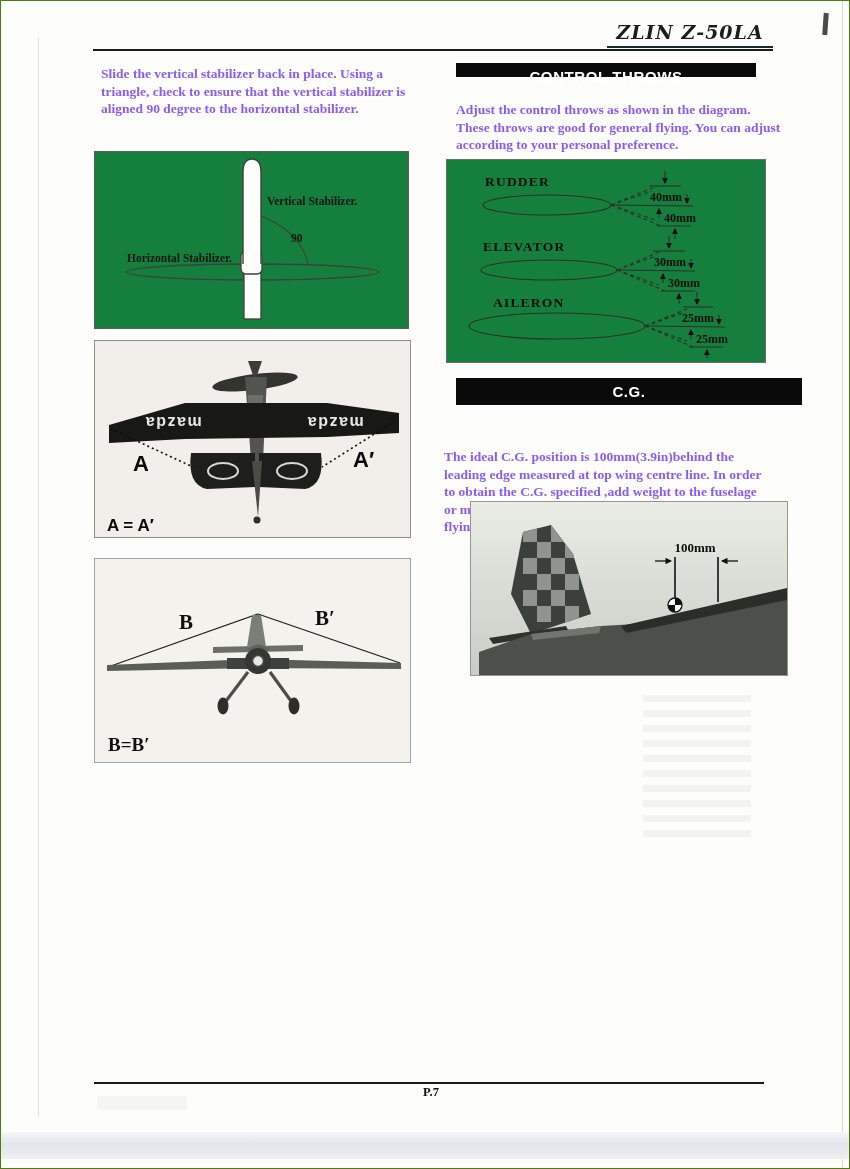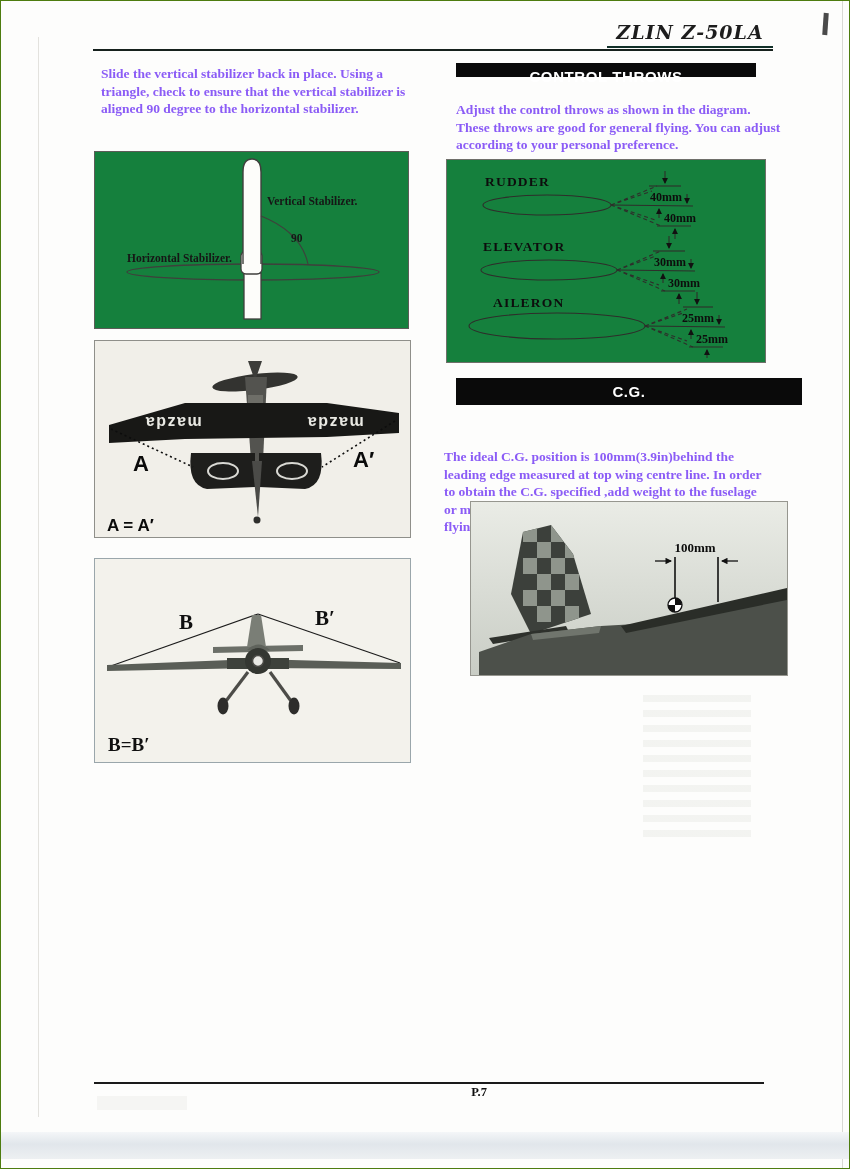--- a/index.html
+++ b/index.html
@@ -50,21 +50,21 @@
   .ct-val  { font:bold 12px "Liberation Serif", serif; fill:#0d0d0d; }
   .dim-val { font:bold 13px "Liberation Serif", serif; fill:#0d0d0d; }
   .letter-sans { font:bold 22px "Liberation Sans", sans-serif; fill:#0a0a0a; }
   .eq-sans     { font:bold 17px "Liberation Sans", sans-serif; fill:#0a0a0a; }
   .letter-serif{ font:bold 21px "Liberation Serif", serif; fill:#101010; }
   .eq-serif    { font:bold 19px "Liberation Serif", serif; fill:#101010; }
   .wingtext { font:bold 16px "Liberation Sans", sans-serif; fill:#e9e9e3; letter-spacing:1.5px; }
 
   
   .bottom-rule { left:93px; top:1081px; width:670px; height:2px; background:#1a1a1a; }
-  .footer-page { left:406px; top:1084px; width:80px; text-align:right; font:bold 12.5px "Liberation Serif", serif; }
+  .footer-page { left:390px; top:1084px; width:80px; text-align:center; font:bold 12.5px "Liberation Serif", serif; }
 
   
   .ghost1 { left:642px; top:688px; width:108px; height:148px;
             background:repeating-linear-gradient(0deg, rgba(110,120,95,.07) 0 7px, transparent 7px 15px); }
   .ghost2 { left:96px; top:1095px; width:90px; height:14px; background:rgba(120,125,110,.06); }
   .bottom-band { left:0; top:1131px; width:850px; height:27px;
                  background:linear-gradient(180deg,#f4f6f8 0%, #e1e6eb 45%, #edf0f2 100%); }
 </style>
 </head>
 <body>

